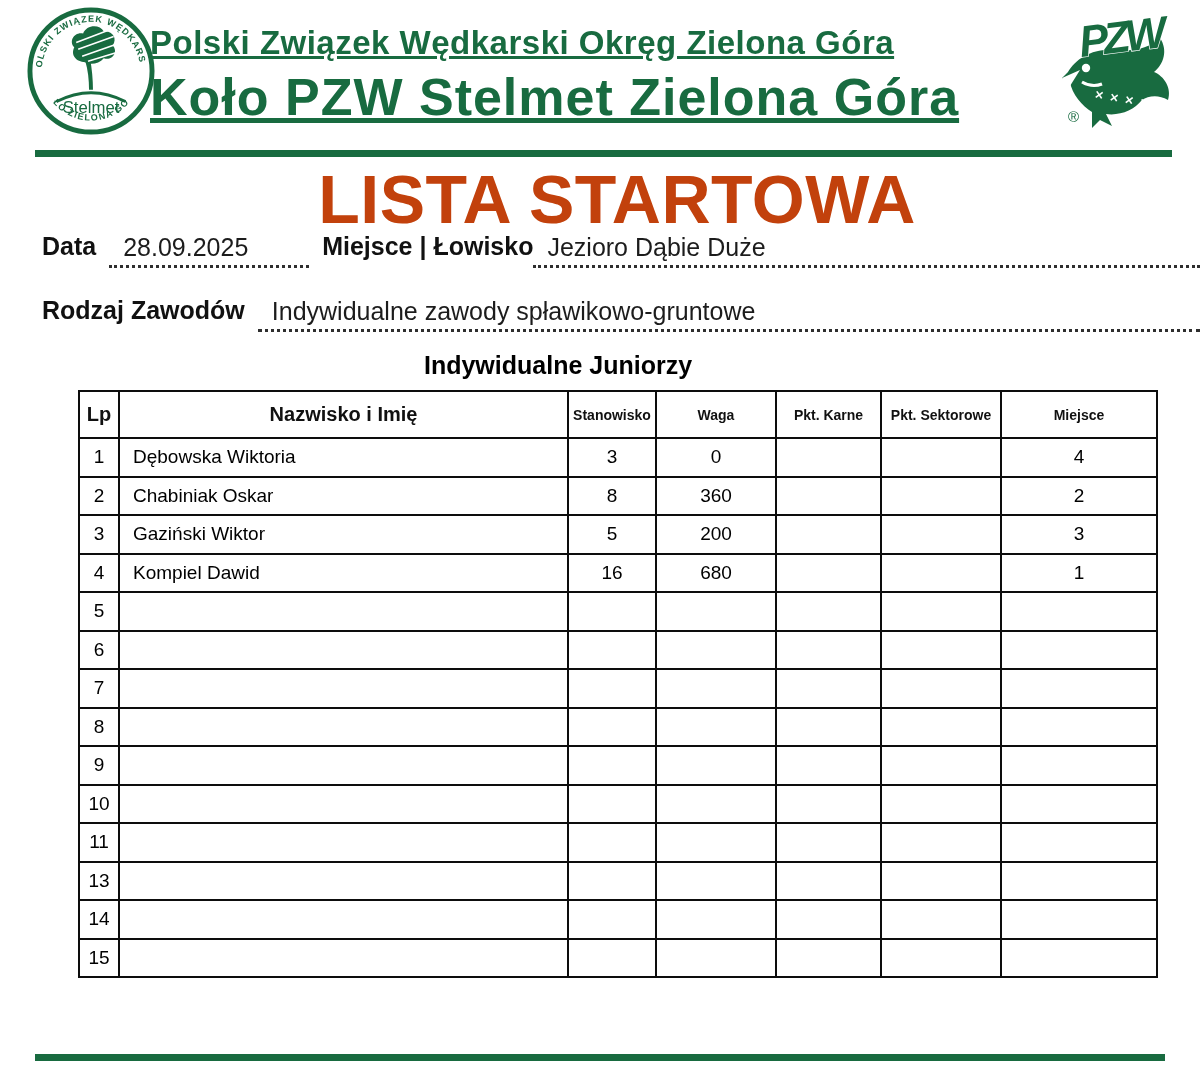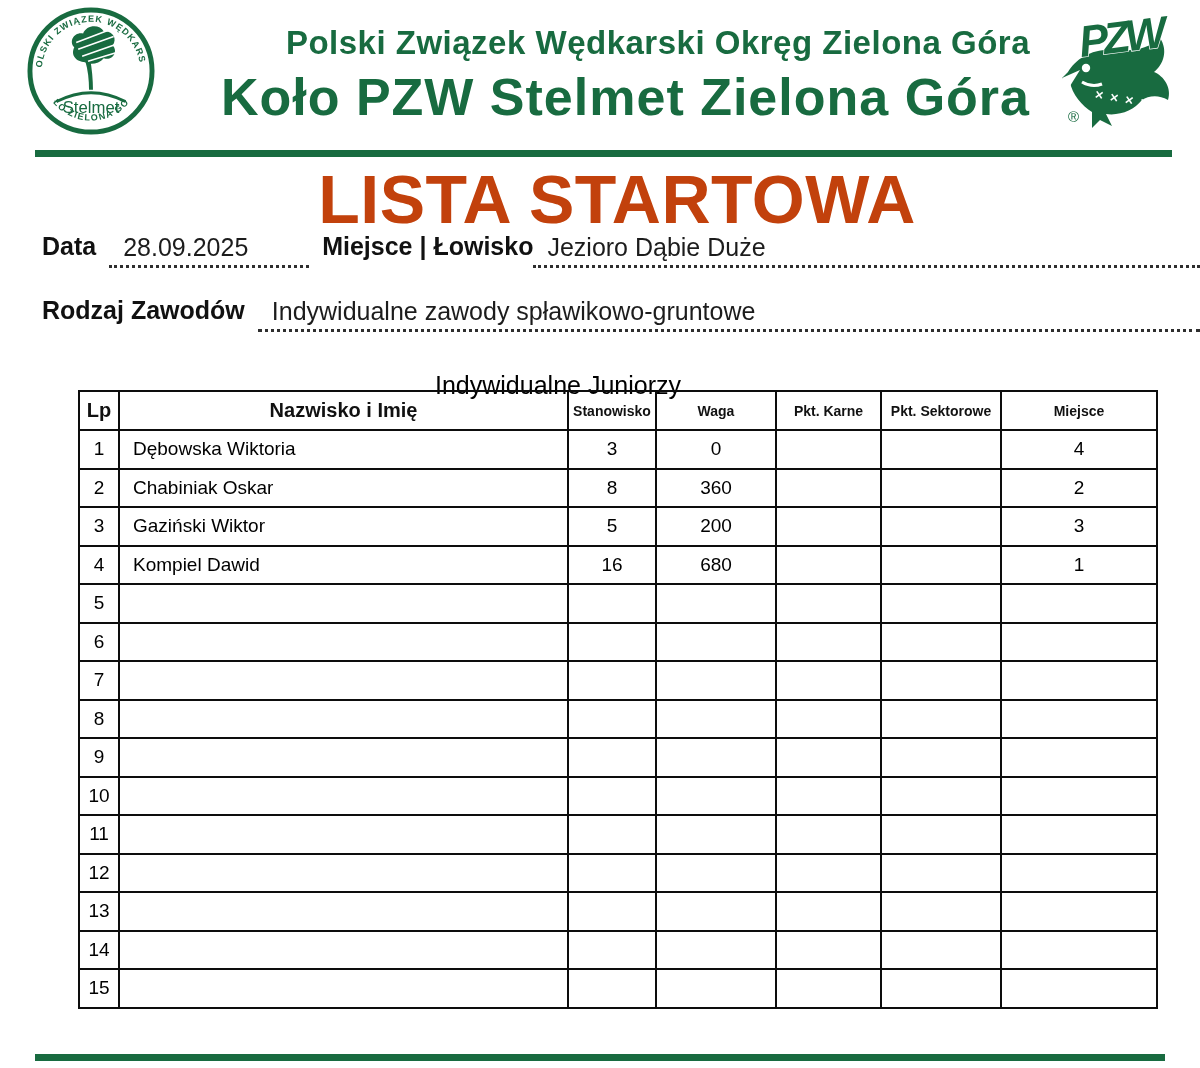--- a/index.html
+++ b/index.html
@@ -6,21 +6,21 @@
   * { margin:0; padding:0; box-sizing:border-box; }
   html,body { background:#fff; }
   body {
     width:1200px; height:1068px; position:relative; overflow:hidden;
     font-family:"Liberation Sans", sans-serif; color:var(--ink);
   }
 
   
   .logo-left { position:absolute; left:27px; top:5px; width:128px; height:132px; }
   .logo-right { position:absolute; left:1058px; top:8px; width:128px; height:132px; }
-  .org-lines { position:absolute; left:150px; top:24px; width:880px; text-align:right; color:var(--green); }
+  .org-lines { position:absolute; left:150px; top:24px; width:880px; text-align:left; color:var(--green);text-decoration:underline; }
   .org-line1 { font-size:33px; font-weight:bold; letter-spacing:.5px; white-space:nowrap; }
   .org-line2 { font-size:52px; font-weight:bold; letter-spacing:1px; margin-top:5px; white-space:nowrap; }
 
   .rule { position:absolute; left:35px; width:1137px; height:7px; background:var(--green); }
   .rule-top { top:150px; }
   .rule-bottom { top:1054px; width:1130px; }
 
   
   .doc-title {
     position:absolute; top:160px; left:78px; width:1078px; text-align:center;
@@ -36,33 +36,33 @@
     border-bottom:3px dotted #2e2e2e; padding:0 0 3px 14px;
     font-size:25px; color:#1c1c1c; white-space:nowrap;
   }
   .dotted-date { width:200px; margin-left:13px; }
   .ml { margin-left:13px; }
   .dotted-fill { flex:1; }
 
   
   .section-title {
     position:absolute; top:351px; left:0; width:1116px; text-align:center;
-    font-size:25px; font-weight:normal; color:#000;margin-top:20px;
+    font-size:25px; font-weight:bold; color:#000;
   }
 
   
   table.start-table {
     position:absolute; left:78px; top:390px;
     border-collapse:collapse; table-layout:fixed; width:1078px;
   }
   .start-table th, .start-table td {
     border:2px solid #0d0d0d; text-align:center; vertical-align:middle;
     overflow:hidden; white-space:nowrap;
   }
-  .start-table th { height:39px; font-weight:bold; font-size:14px; }
+  .start-table th { height:47px; font-weight:bold; font-size:14px; }
   .start-table th.h-big { font-size:20px; }
   .start-table td { height:38.5px; font-size:19px; color:#000; }
   .start-table td.cell-name { text-align:left; padding-left:13px; }
 </style>
 </head>
 <body>
 
 <div class="logo-left">
   <svg viewBox="0 0 130 130" width="128" height="132">
     <circle cx="65" cy="65" r="62" fill="#fff" stroke="#186b40" stroke-width="5"></circle>
@@ -252,29 +252,20 @@
       <tr>
         <td>11</td>
         <td class="cell-name"></td>
         <td></td>
         <td></td>
         <td></td>
         <td></td>
         <td></td>
       </tr>
       <tr>
-        <td>12</td>
-        <td class="cell-name"></td>
-        <td></td>
-        <td></td>
-        <td></td>
-        <td></td>
-        <td></td>
-      </tr>
-      <tr>
         <td>13</td>
         <td class="cell-name"></td>
         <td></td>
         <td></td>
         <td></td>
         <td></td>
         <td></td>
       </tr>
       <tr>
         <td>14</td>

